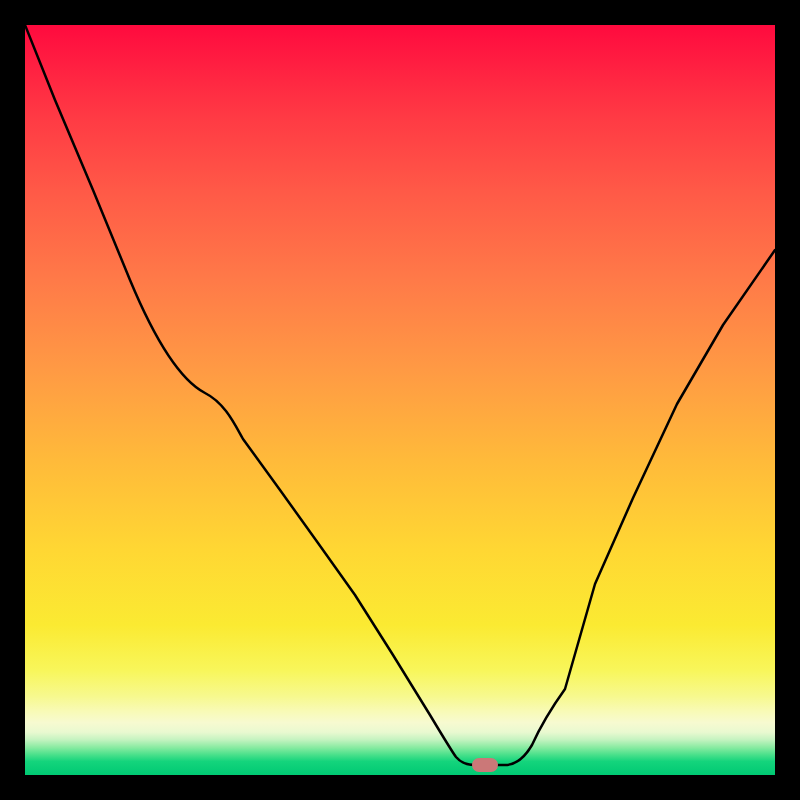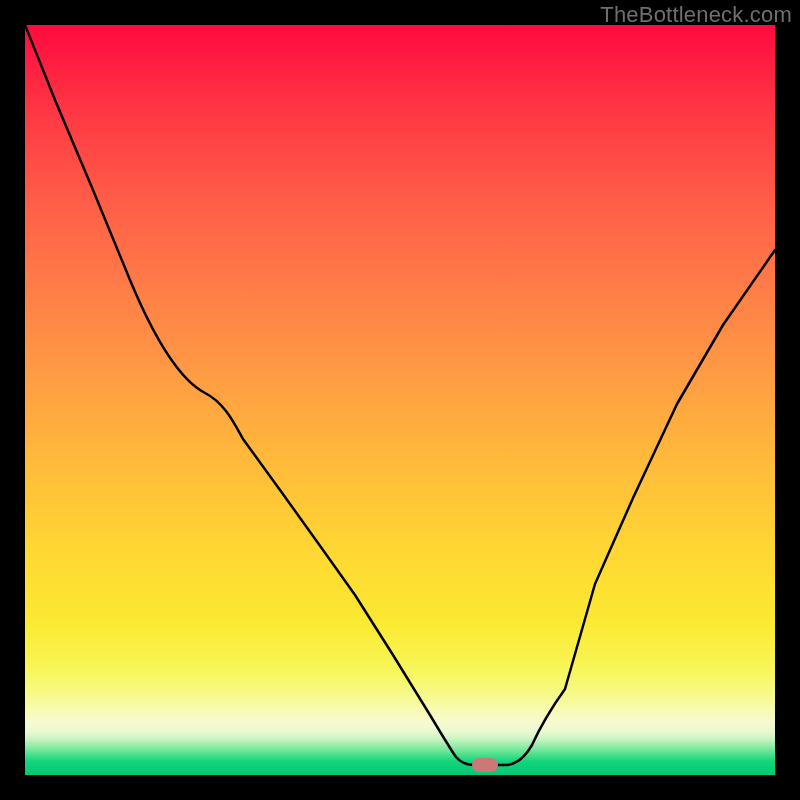--- a/index.html
+++ b/index.html
@@ -112,14 +112,13 @@
         L 608 473
         L 652 379
         L 698 300
         L 750 225
       "></path>
     </svg>
 
     <div class="marker" style="left:459.8px; top:739.5px;"></div>
   </div>
 
-  <div class="watermark">TheBottleneck.com</div>
 </div>
 
 </body></html>

